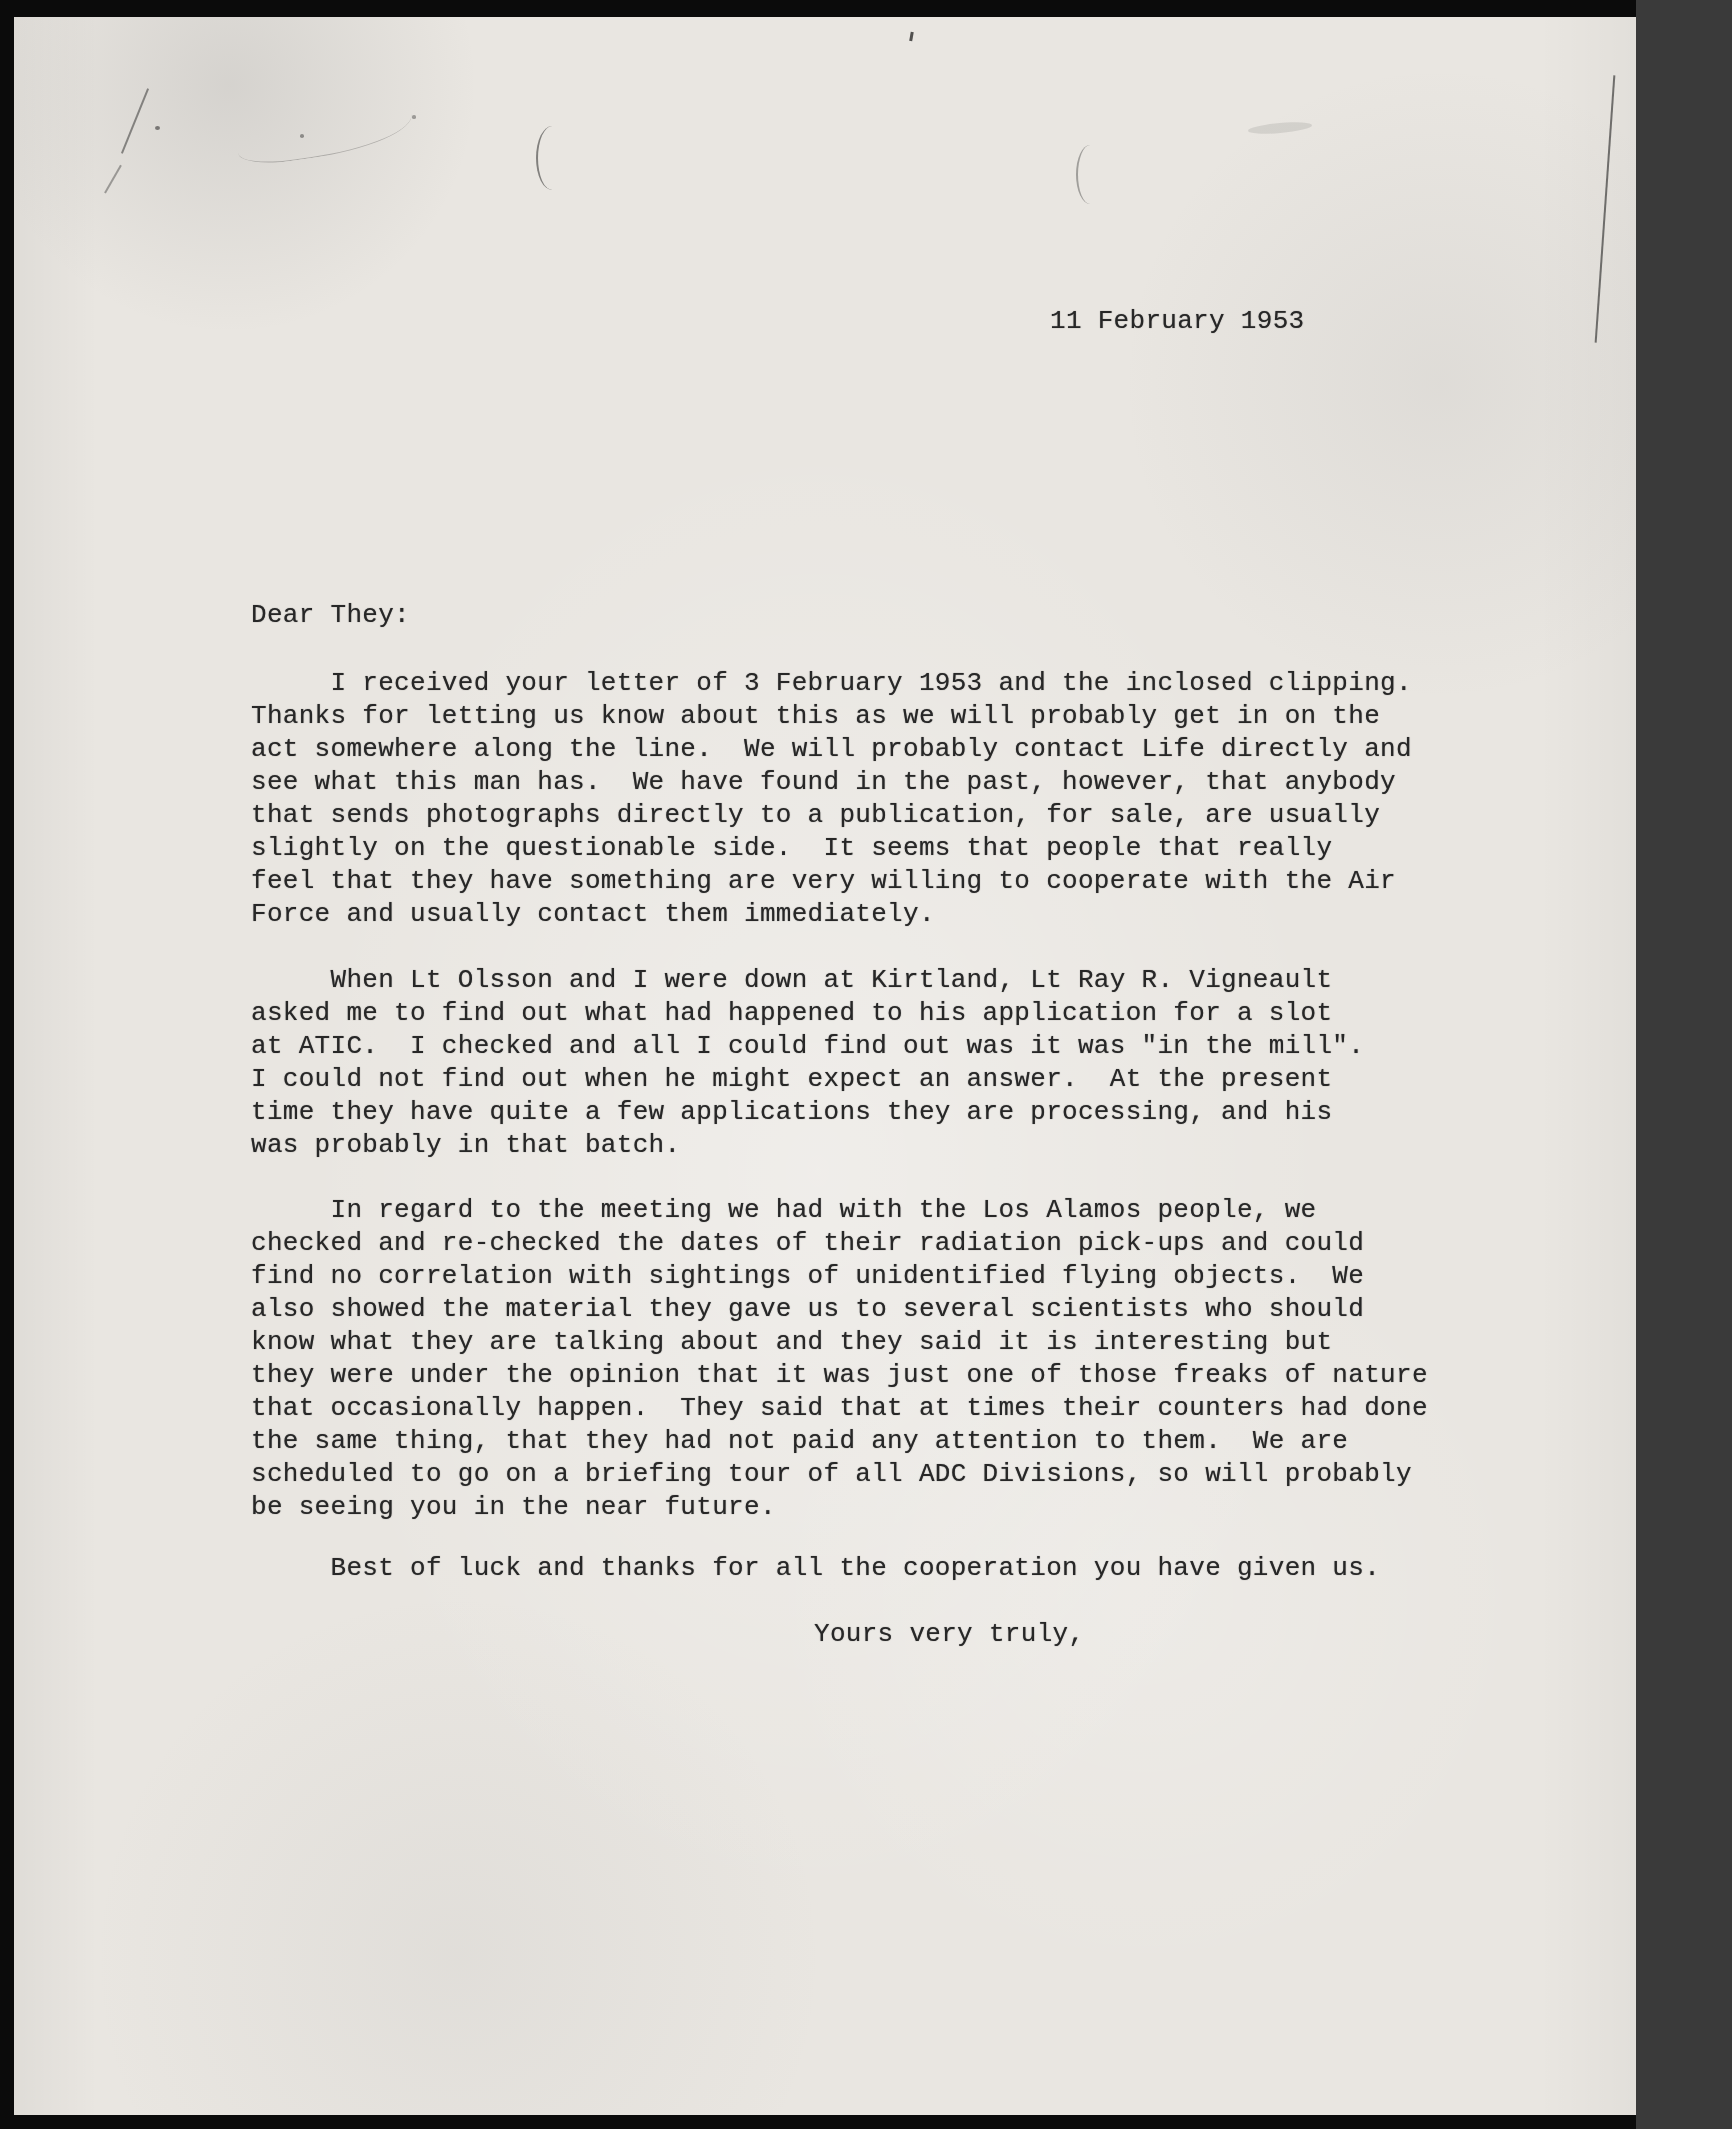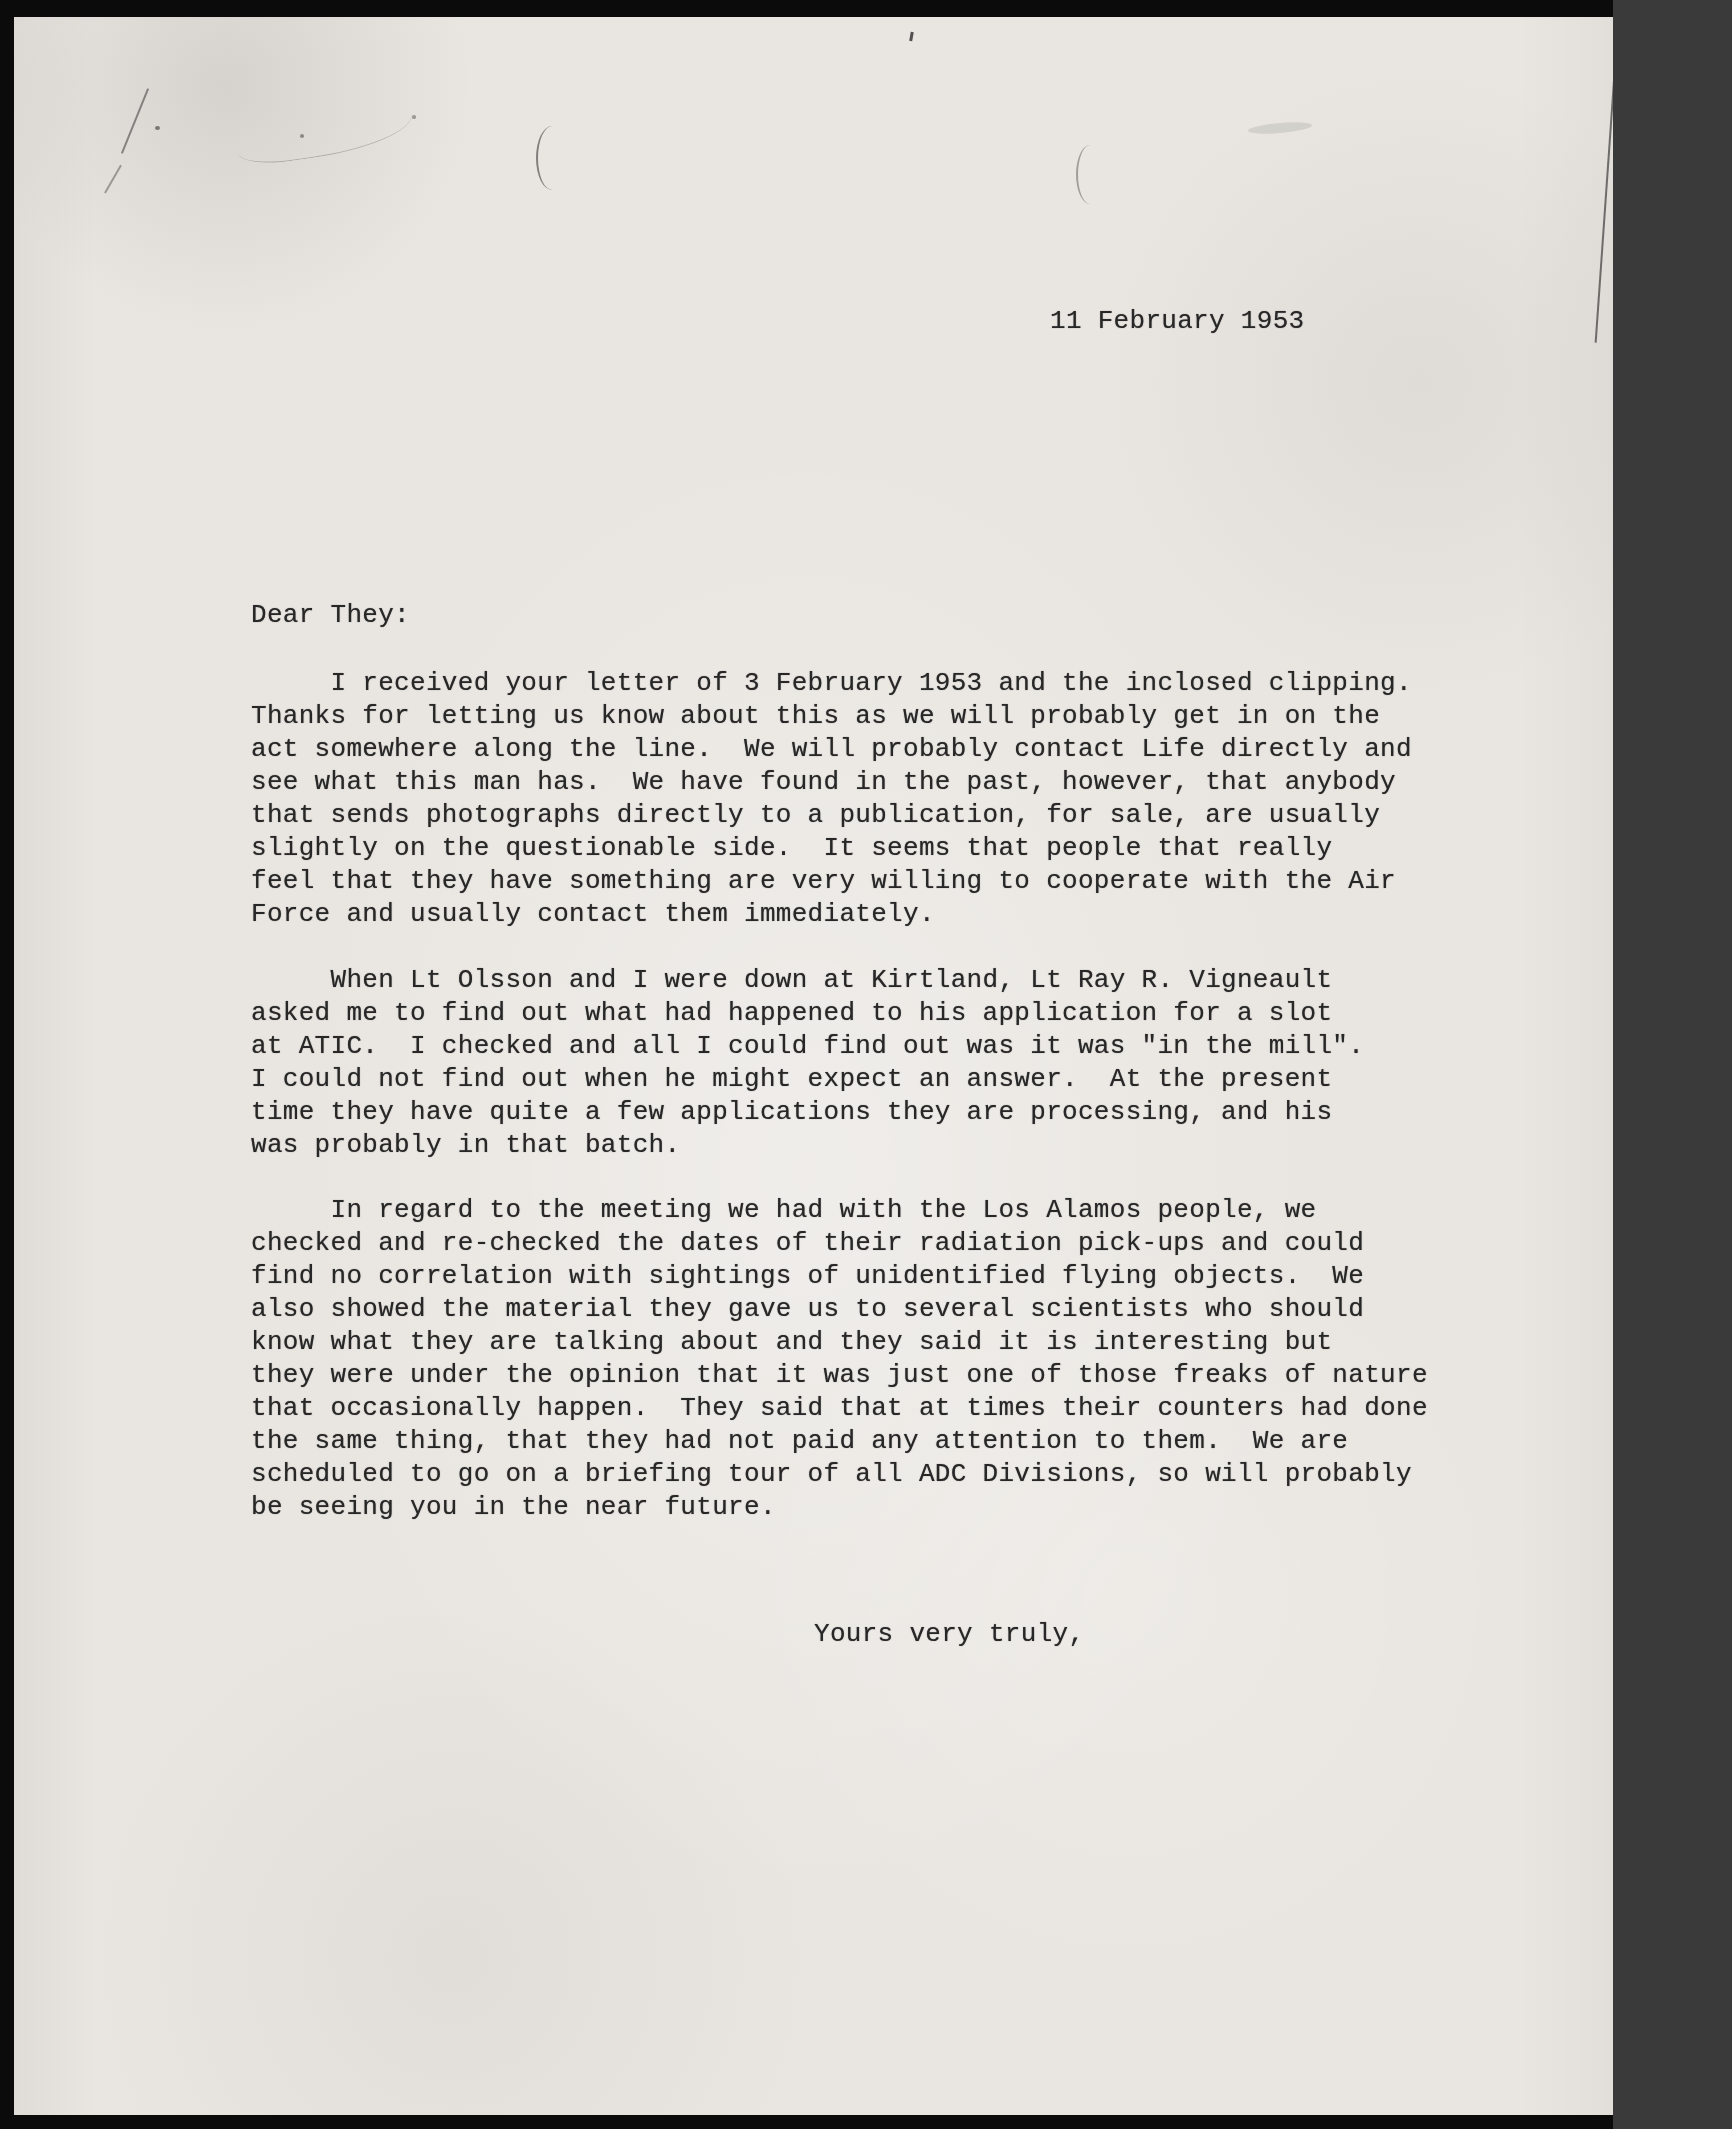--- a/index.html
+++ b/index.html
@@ -15,20 +15,21 @@
     background-color: #e9e6e1;
     background-image:
       radial-gradient(circle at 14% 4%, rgba(110,110,110,0.16), transparent 10%),
       radial-gradient(circle at 88% 18%, rgba(130,130,130,0.10), transparent 14%),
       radial-gradient(ellipse at 50% 55%, rgba(255,255,255,0.30), transparent 45%),
       radial-gradient(circle at 28% 92%, rgba(140,140,140,0.09), transparent 16%),
       radial-gradient(circle at 70% 75%, rgba(255,255,255,0.18), transparent 20%),
       linear-gradient(90deg, rgba(0,0,0,0.05) 0%, rgba(0,0,0,0) 6%, rgba(0,0,0,0) 94%, rgba(0,0,0,0.03) 100%);
     font-family: "Liberation Mono", "DejaVu Sans Mono", monospace;
     color: #262626;
+    padding-left: 23px;
   }
 
   
   .edge-bar { position: absolute; background: #0b0b0b; }
   .edge-top    { top: 0; left: 0; width: 100%; height: 17px; }
   .edge-left   { top: 0; left: 0; width: 14px; height: 100%; }
   .edge-bottom { bottom: 0; left: 0; width: 100%; height: 14px; }
 
   .mark { position: absolute; pointer-events: none; }
   .mark-slash-tl {
@@ -138,18 +139,19 @@
 checked and re-checked the dates of their radiation pick-ups and could
 find no correlation with sightings of unidentified flying objects.  We
 also showed the material they gave us to several scientists who should
 know what they are talking about and they said it is interesting but
 they were under the opinion that it was just one of those freaks of nature
 that occasionally happen.  They said that at times their counters had done
 the same thing, that they had not paid any attention to them.  We are
 scheduled to go on a briefing tour of all ADC Divisions, so will probably
 be seeing you in the near future.</div>
 
+  <div class="txt para-4">     Best of luck and thanks for all the cooperation you have given us.</div>
 
   <div class="txt closing">Yours very truly,</div>
 
 
 </div>
 
 
 </body></html>

